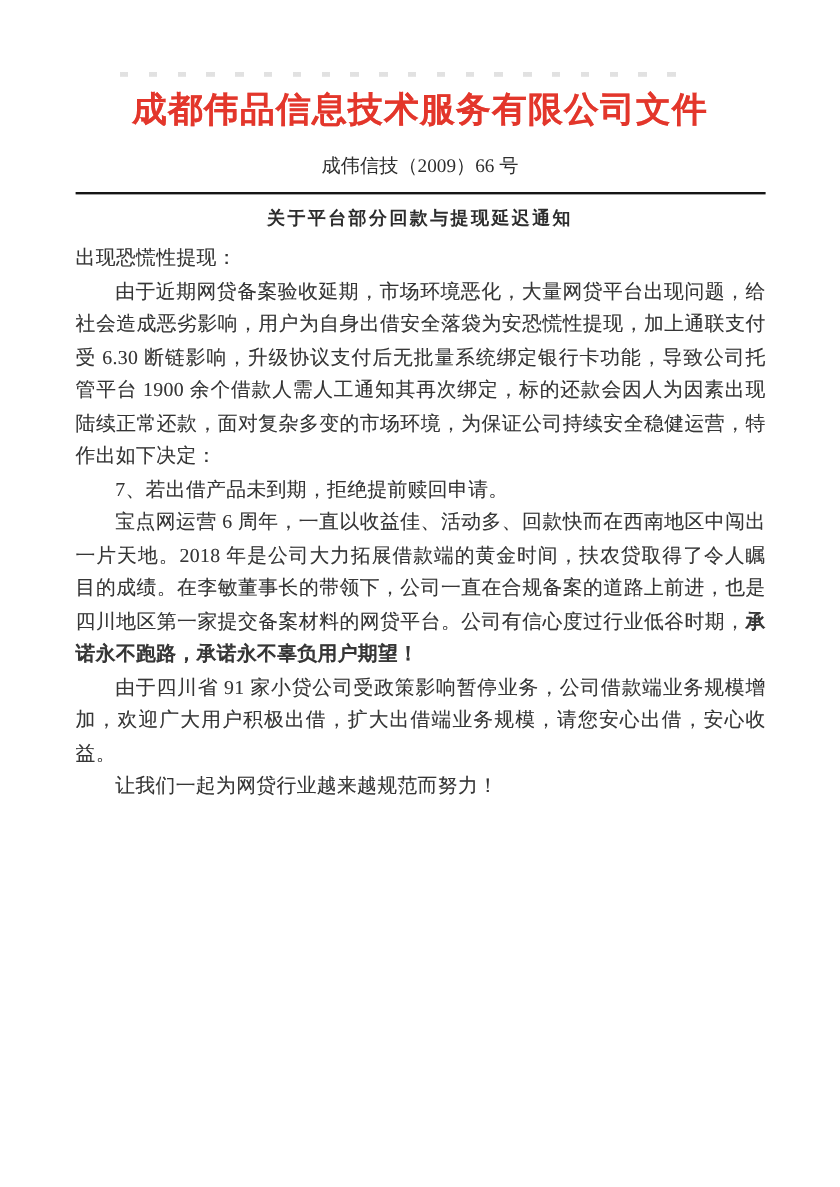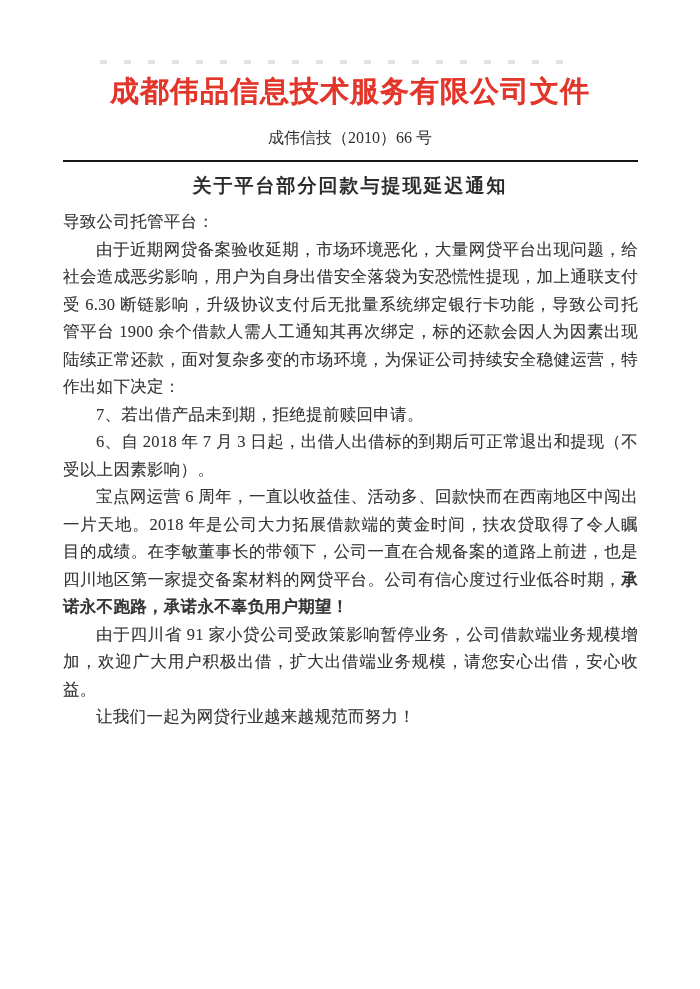--- a/index.html
+++ b/index.html
@@ -34,21 +34,21 @@
     color:#2e2e2e;
   }
   .rule{
     margin:11px 62px 0 63px;
     border:0;border-top:2px solid #151515;
     height:0;
   }
   .doc-title{
     margin-top:11px;
     text-align:center;
-    font-size:19px;
+    font-size:15px;
     font-weight:600;
     letter-spacing:2px;
     color:#2c2c2c;
   }
   .body-text{
     margin:9px 62px 0 63px;
     font-size:16.5px;
     line-height:27.5px;
     text-align:justify;
     letter-spacing:.3px;
@@ -80,31 +80,30 @@
 </style>
 </head>
 <body>
 
 <div class="page">
 
   <div class="artifact-row"></div>
 
   <div class="org-title">成都伟品信息技术服务有限公司文件</div>
 
-  <div class="doc-number">成伟信技（2010）66 号</div>
+  <div class="doc-number">成伟信技（2009）66 号</div>
 
   <hr class="rule">
 
   <div class="doc-title">关于平台部分回款与提现延迟通知</div>
 
   <div class="body-text">
-      <p class=""><span>导致公司托管平台：</span></p>
+      <p class=""><span>出现恐慌性提现：</span></p>
       <p class="indent"><span>由于近期网贷备案验收延期，市场环境恶化，大量网贷平台出现问题，给社会造成恶劣影响，用户为自身出借安全落袋为安恐慌性提现，加上通联支付受 6.30 断链影响，升级协议支付后无批量系统绑定银行卡功能，导致公司托管平台 1900 余个借款人需人工通知其再次绑定，标的还款会因人为因素出现陆续正常还款，面对复杂多变的市场环境，为保证公司持续安全稳健运营，特作出如下决定：</span></p>
       <p class="indent"><span>7、若出借产品未到期，拒绝提前赎回申请。</span></p>
-      <p class="indent"><span>6、自 2018 年 7 月 3 日起，出借人出借标的到期后可正常退出和提现（不受以上因素影响）。</span></p>
       <p class="indent"><span>宝点网运营 6 周年，一直以收益佳、活动多、回款快而在西南地区中闯出一片天地。2018 年是公司大力拓展借款端的黄金时间，扶农贷取得了令人瞩目的成绩。在李敏董事长的带领下，公司一直在合规备案的道路上前进，也是四川地区第一家提交备案材料的网贷平台。公司有信心度过行业低谷时期，</span><span class="bold">承诺永不跑路，承诺永不辜负用户期望！</span></p>
       <p class="indent"><span>由于四川省 91 家小贷公司受政策影响暂停业务，公司借款端业务规模增加，欢迎广大用户积极出借，扩大出借端业务规模，请您安心出借，安心收益。</span></p>
       <p class="indent"><span>让我们一起为网贷行业越来越规范而努力！</span></p>
     </div>
 
   <div class="handwritten">李敏</div>
 
   <svg class="seal" viewBox="0 0 190 190" xmlns="http://www.w3.org/2000/svg">
     <defs>
       <path id="ringPath" d="M 57.7 139.4 A 58 58 0 1 1 132.3 50.6 A 58 58 0 1 1 57.7 139.4"></path>

